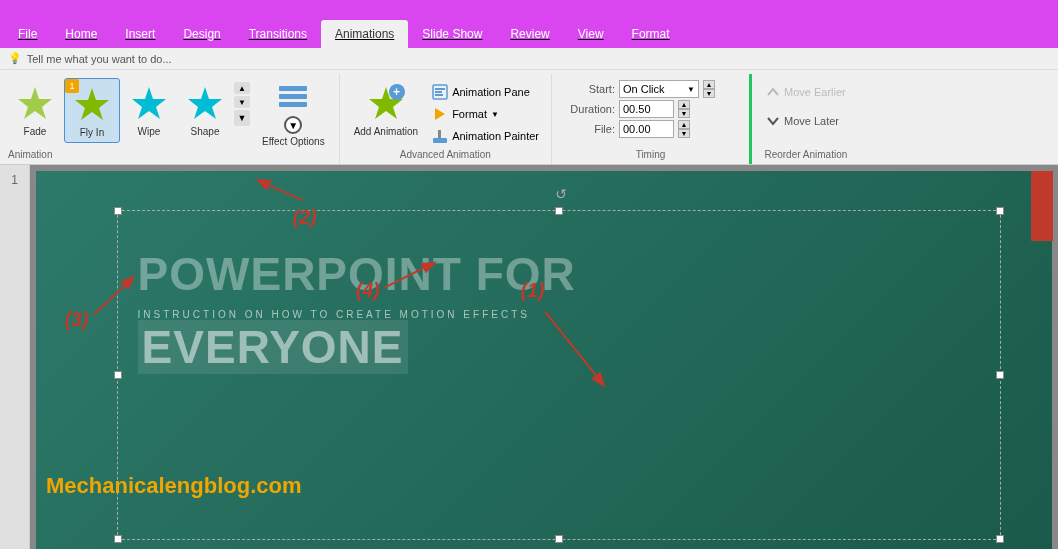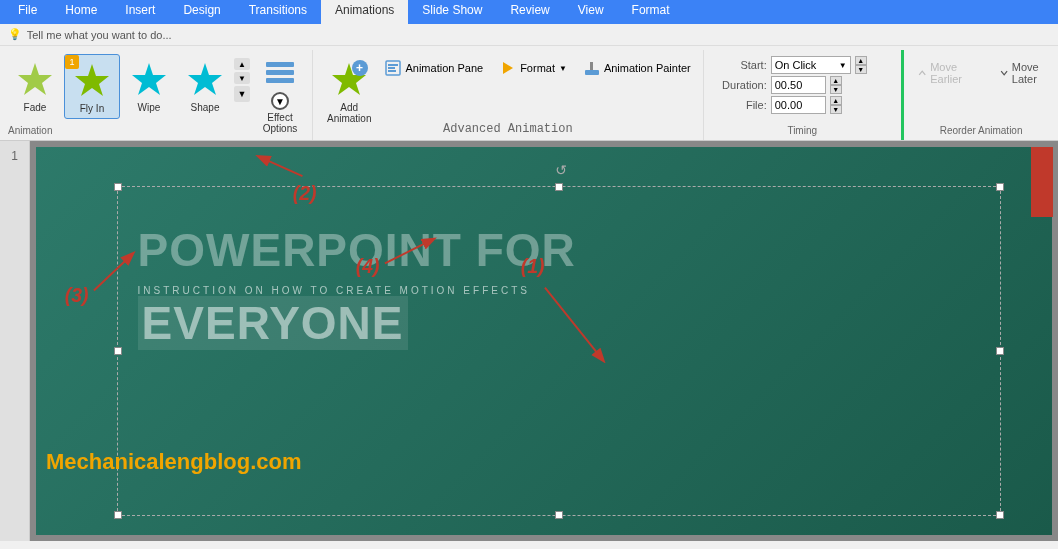--- a/index.html
+++ b/index.html
@@ -3,24 +3,25 @@
   <meta charset="utf-8">
   <style>
     * { margin: 0; padding: 0; box-sizing: border-box; }
     body { width: 1058px; height: 549px; overflow: hidden; font-family: 'Segoe UI', Arial, sans-serif; font-size: 11px; background: #f0f0f0; }
 
     
     .ribbon { background: #c0392b; width: 100%; }
 
     .tab-bar {
       display: flex;
-      background: #3b82f6;
-      height: 24px;
+      background: #d946ef;
+      height: 48px;
       align-items: flex-end;
       padding-left: 4px;
+      text-decoration: underline;
     }
     .tab {
       padding: 6px 14px;
       color: white;
       cursor: pointer;
       font-size: 12px;
       height: 28px;
       display: flex;
       align-items: center;
       border-radius: 3px 3px 0 0;
@@ -159,28 +160,27 @@
 
     
     .adv-group {
       display: flex;
       flex-direction: column;
       padding: 4px 8px;
       border-right: 1px solid #ddd;
       position: relative;
     }
     .adv-group-label {
-      font-size: 12px;
+      font-size: 10px;
       color: #666;
       position: absolute;
       bottom: 4px;
       left: 50%;
       transform: translateX(-50%);
       white-space: nowrap;
-      font-family: Liberation Mono, monospace;
     }
     .adv-items {
       display: flex;
       align-items: flex-start;
       gap: 4px;
     }
     .add-anim-btn {
       display: flex;
       flex-direction: column;
       align-items: center;
@@ -191,24 +191,23 @@
     .add-anim-icon {
       width: 42px;
       height: 42px;
       display: flex;
       align-items: center;
       justify-content: center;
     }
 
     .adv-small-btns {
       display: flex;
-      flex-direction: row;
-      gap: 9px;
+      flex-direction: column;
+      gap: 2px;
       padding-top: 4px;
-      align-items: flex-end;
     }
     .adv-small-btn {
       display: flex;
       align-items: center;
       gap: 4px;
       cursor: pointer;
       padding: 2px 4px;
       border-radius: 3px;
       font-size: 11px;
       white-space: nowrap;
@@ -292,21 +291,22 @@
       font-size: 10px;
       color: #666;
       position: absolute;
       bottom: 4px;
       left: 50%;
       transform: translateX(-50%);
       white-space: nowrap;
     }
     .reorder-items {
       display: flex;
-      gap: 20px;
+      flex-direction: column;
+      gap: 9px;
       padding-top: 4px;
     }
     .reorder-btn {
       display: flex;
       align-items: center;
       gap: 4px;
       cursor: pointer;
       padding: 3px 6px;
       border-radius: 3px;
       font-size: 11px;

